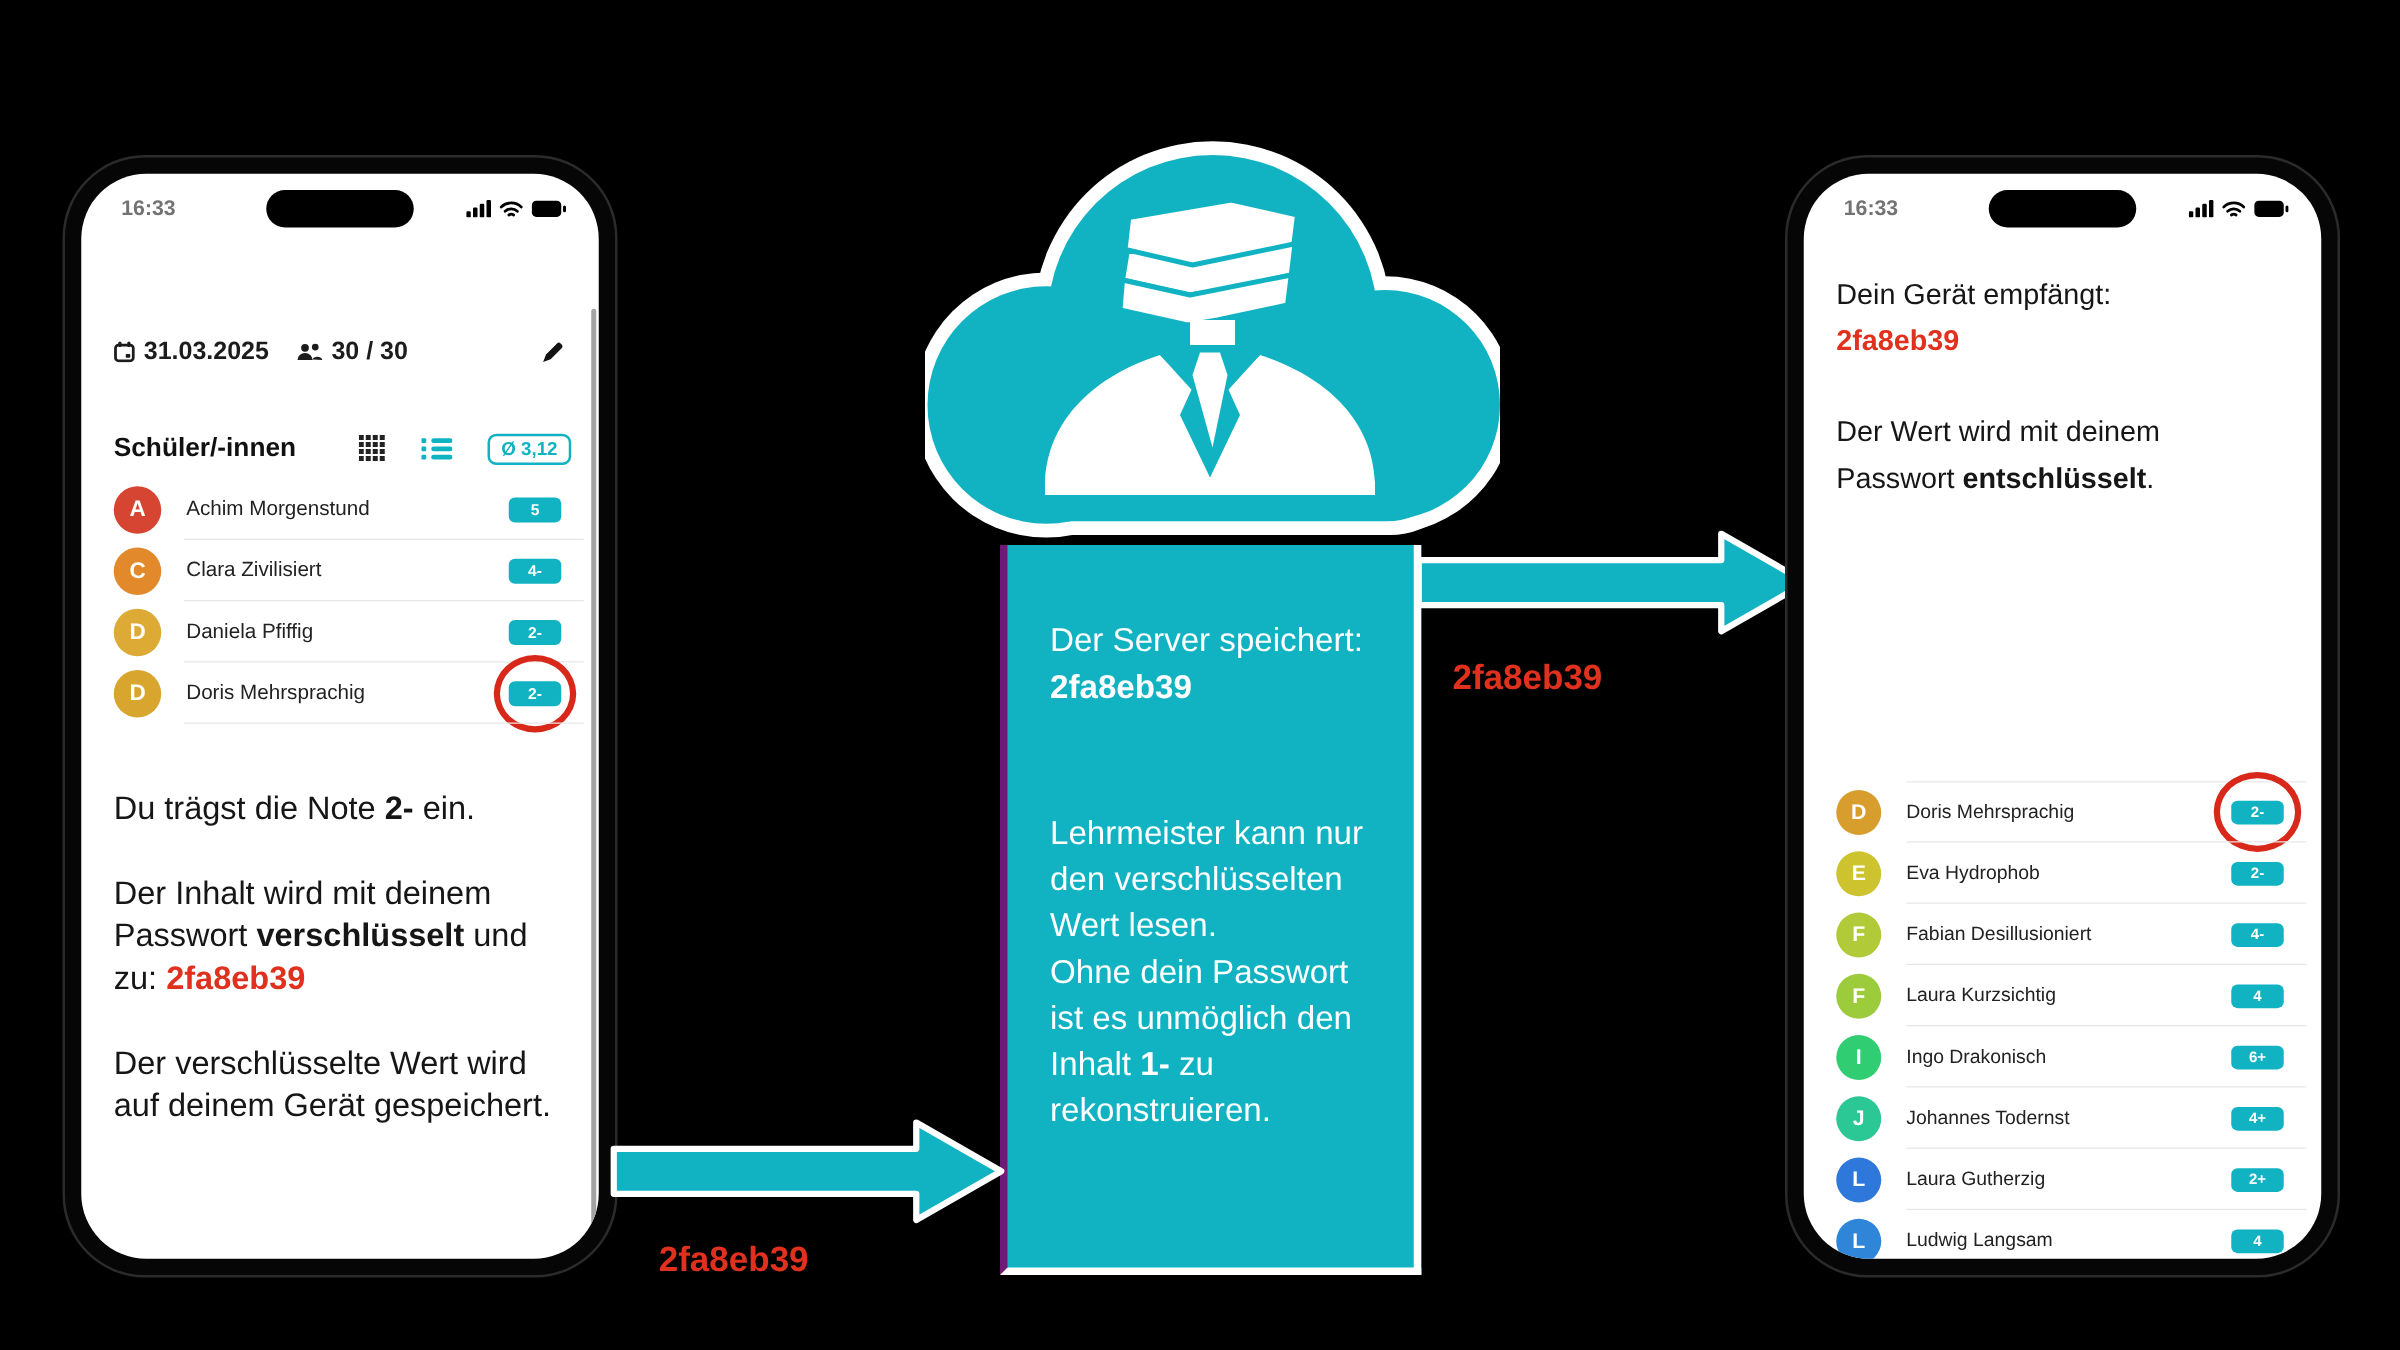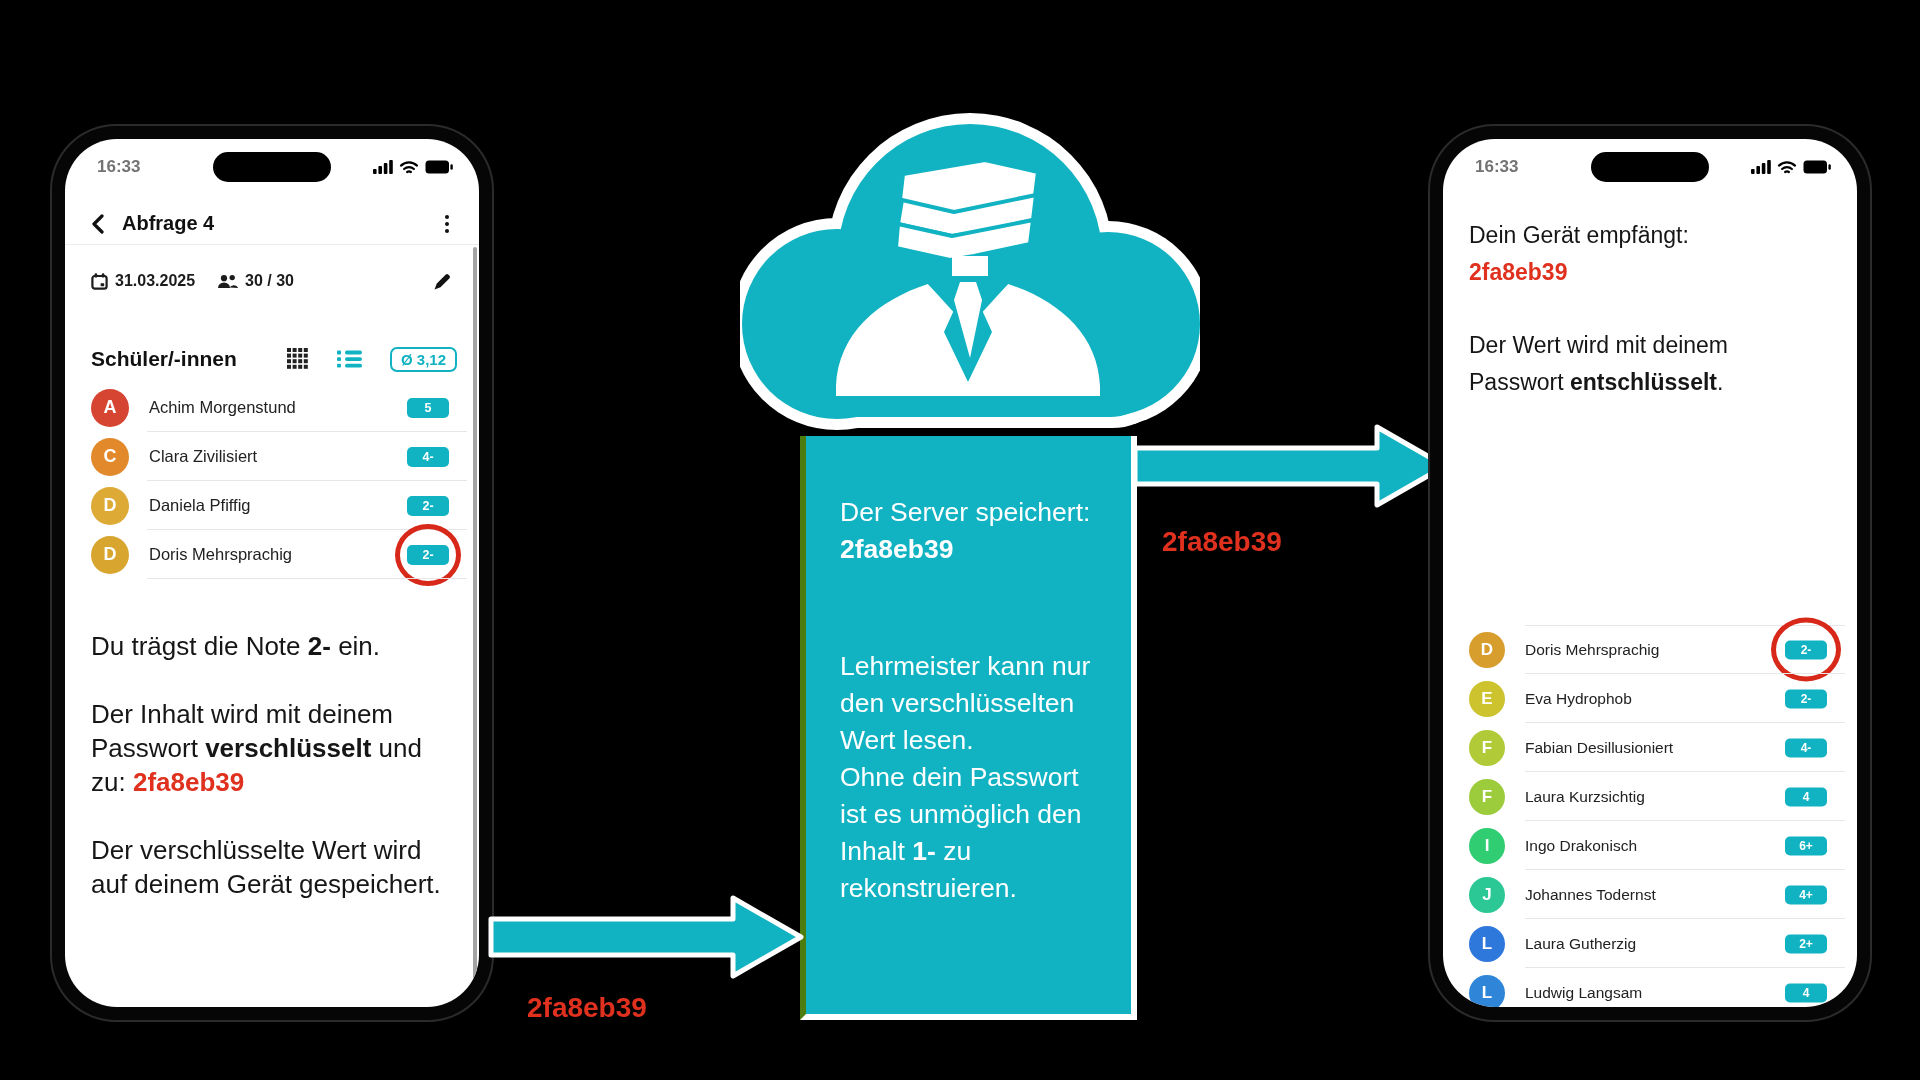--- a/index.html
+++ b/index.html
@@ -19,21 +19,21 @@
           background:#000;border-radius:16px;}
   .status-icons{position:absolute;right:26px;top:0;height:32px;display:flex;align-items:center;gap:6px;}
   
   .app-header{position:absolute;top:64px;left:0;right:0;height:42px;display:flex;align-items:center;
               padding:0 26px;border-bottom:1px solid #ececec;box-sizing:border-box;}
   .app-title{margin-left:18px;font-size:20px;font-weight:700;color:#111;}
   .kebab{margin-left:auto;display:flex;flex-direction:column;gap:3px;padding:4px;}
   .kebab i{width:4px;height:4px;border-radius:50%;background:#111;}
   
   .meta-row{position:absolute;top:124px;left:26px;right:26px;height:36px;display:flex;align-items:center;
-            gap:7px;font-size:16px;font-weight:700;color:#1c1c1c;}
+            gap:7px;font-size:20px;font-weight:700;color:#1c1c1c;}
   .meta-sep{width:8px;}
   .edit-btn{margin-left:auto;}
   
   .section-row{position:absolute;top:200px;left:26px;right:22px;height:40px;display:flex;align-items:center;}
   .section-title{font-size:21px;font-weight:700;color:#111;}
   .section-tools{margin-left:auto;display:flex;align-items:center;gap:28px;}
   .avg-badge{border:2px solid #11b3c3;color:#11b3c3;font-weight:700;font-size:15px;border-radius:7px;
              padding:2px 9px;background:#fff;}
   
   .rows{position:absolute;left:26px;right:20px;}
@@ -58,21 +58,21 @@
   .body-text{position:absolute;font-size:26px;line-height:34px;color:#161616;}
   #left-phone .body-text{top:490px;left:26px;right:12px;}
   #right-phone .body-text{top:78px;left:26px;right:16px;font-size:23px;line-height:37px;}
   .body-text p{margin:0 0 34px 0;}
   #right-phone .body-text p{margin:0 0 36px 0;}
   .red{color:#e0301e;font-weight:700;}
   .scrollbar{position:absolute;right:2px;top:108px;bottom:16px;width:4px;background:#a3a3a3;border-radius:2px;}
   
   .cloud-svg{position:absolute;left:740px;top:96px;}
   .server-box{position:absolute;left:800px;top:436px;width:337px;height:584px;background:#11b3c3;
-              border-left:6px solid #4d7c0f;border-right:6px solid #fff;border-bottom:6px solid #fff;
+              border-left:6px solid #701a75;border-right:6px solid #fff;border-bottom:6px solid #fff;
               box-sizing:border-box;}
   .server-text{position:absolute;top:58px;left:34px;right:14px;color:#fff;font-size:26.5px;line-height:37px;}
   .server-text p{margin:0 0 80px 0;}
   
   .arrow{position:absolute;}
   #arrow-left{left:486px;top:891px;}
   #arrow-right{left:1130px;top:420px;}
   .cipher-label{position:absolute;color:#e0301e;font-weight:700;font-size:28px;}
   #label-left{left:527px;top:992px;}
   #label-right{left:1162px;top:526px;}
@@ -110,33 +110,20 @@
           </span>
           <span>
             <svg width="28" height="14">
                 <rect x="0.5" y="0.5" width="23.5" height="13" rx="3.5" fill="#000"></rect>
                 <rect x="25.4" y="4.3" width="2.4" height="5.4" rx="1.2" fill="#000"></rect>
               </svg>
           </span>
         </span>
       </div>
 
-      <div class="app-header">
-        <span>
-          <svg width="13" height="20">
-              <polyline points="11,2 3,10 11,18" fill="none" stroke="#111" stroke-width="3.2" stroke-linecap="round" stroke-linejoin="round"></polyline>
-            </svg>
-        </span>
-        <span class="app-title">Abfrage 4</span>
-        <span class="kebab">
-            <i></i>
-            <i></i>
-            <i></i>
-          </span>
-      </div>
 
       <div class="meta-row">
         <span>
           <svg width="17" height="17">
               <g stroke="#1c1c1c" stroke-width="2.2" fill="none">
                 <rect x="1.4" y="3" width="14.2" height="12.6" rx="2.4"></rect>
               </g>
               <rect x="3.6" y="0.2" width="2.6" height="4.4" rx="1.2" fill="#1c1c1c"></rect>
               <rect x="10.8" y="0.2" width="2.6" height="4.4" rx="1.2" fill="#1c1c1c"></rect>
               <rect x="9.6" y="10.2" width="3.6" height="3" rx="0.6" fill="#1c1c1c"></rect>

